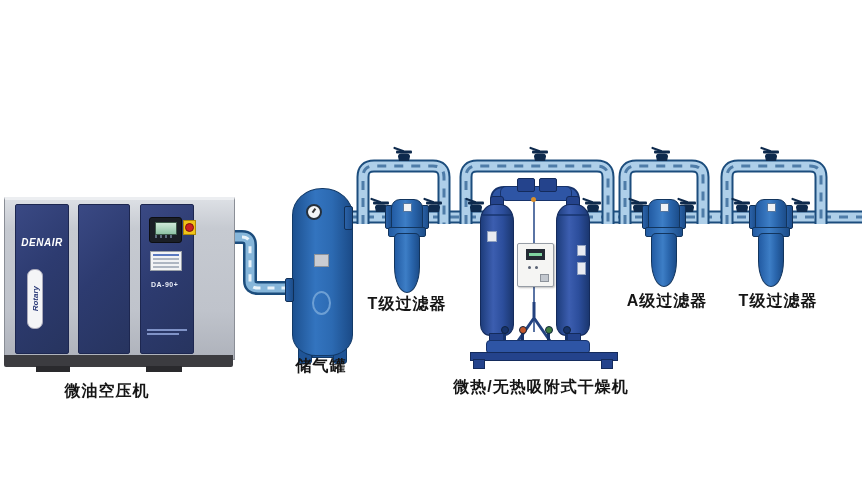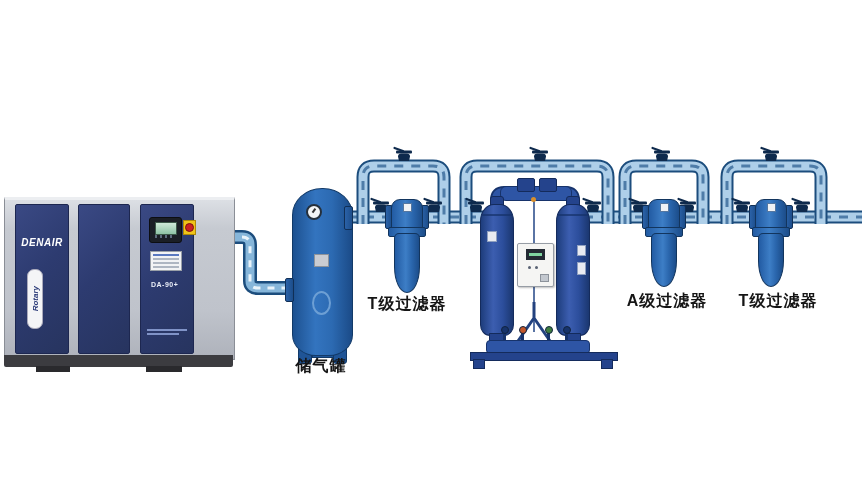--- a/index.html
+++ b/index.html
@@ -267,18 +267,20 @@
 
   <div>
     <div class="abs flange" style="left:749px;top:205px;width:6px;"></div>
     <div class="abs flange" style="left:785px;top:205px;width:6px;"></div>
     <div class="abs f-head" style="left:755px;top:199px;width:30px;"></div>
     <div class="abs f-sq" style="left:767px;top:203px;"></div>
     <div class="abs f-collar" style="left:752px;top:227px;width:36px;"></div>
     <div class="abs f-bodyc" style="left:758px;top:233px;width:24px;height:52px;"></div>
   </div>
 
+  <div class="lbl" style="left:107px;top:381px;">微油空压机</div>
   <div class="lbl" style="left:321px;top:356px;">储气罐</div>
   <div class="lbl" style="left:407px;top:294px;">T级过滤器</div>
+  <div class="lbl" style="left:541px;top:377px;">微热/无热吸附式干燥机</div>
   <div class="lbl" style="left:667px;top:291px;">A级过滤器</div>
   <div class="lbl" style="left:778px;top:291px;">T级过滤器</div>
 
 </div>
 
 </body></html>

